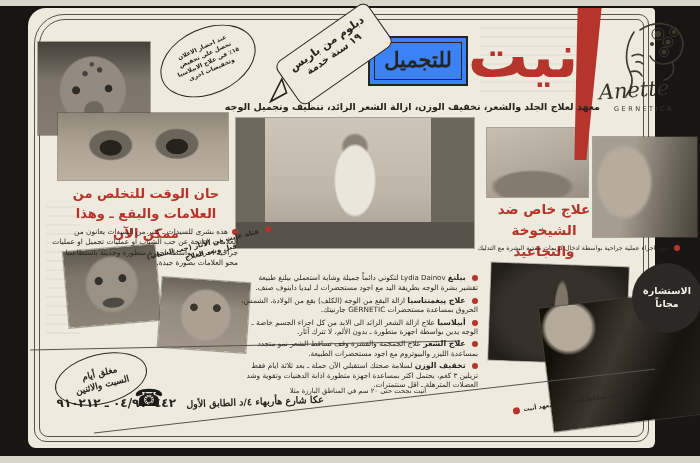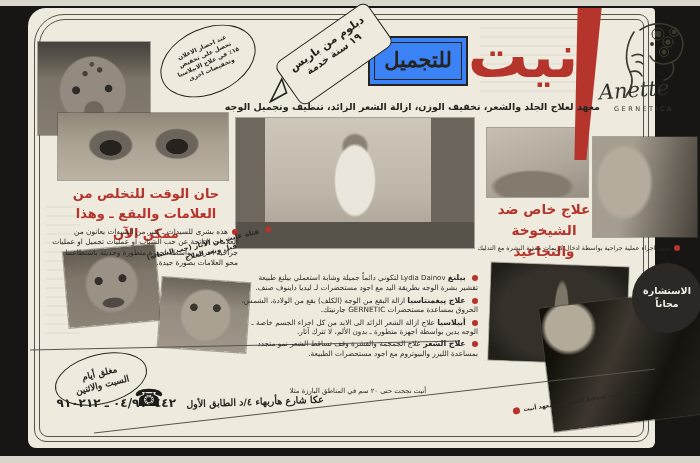--- a/index.html
+++ b/index.html
@@ -236,20 +236,24 @@
       <span>ازالة البقع من الوجه (الكلف) بقع من الولادة، الشمس، الحروق بمساعدة مستحضرات GERNETIC جارنيتك.</span>
     </div>
     <div class="svc dot">
       <b>أبيلاسيا</b>
       <span>علاج ازالة الشعر الزائد الى الابد من كل اجزاء الجسم خاصة ـ الوجه يدين بواسطة اجهزة متطورة ـ بدون الألم، لا تترك آثار.</span>
     </div>
     <div class="svc dot">
       <b>علاج الشعر</b>
       <span>علاج الجمجمة والقشرة وقف تساقط الشعر نمو متجدد بمساعدة الليزر والبيوتروم مع اجود مستحضرات الطبيعة.</span>
     </div>
+    <div class="svc dot">
+      <b>تخفيف الوزن</b>
+      <span>لسلامة صحتك استقبلي الآن حملة ـ بعد ثلاثة ايام فقط تزيلين ٣ كغم، يحتمل اكثر بمساعدة اجهزة متطورة اذابة الدهنيات وتقوية وشد العضلات المترهلة ـ اقل سنتمترات.</span>
+    </div>
   </div>
   <div class="services-note">
     <div>أنيت نجحت حتى ٢٠ سم في المناطق البارزة مثلا</div>
   </div>
 
   <div class="right-headline">
     <div>علاج خاص ضد</div>
     <div>الشيخوخة والتجاعيد</div>
   </div>
   <div class="right-caption dot">بدون اجراء عملية جراحية بواسطة ادخال كريمات مغذية البشرة مع التدليك</div>

